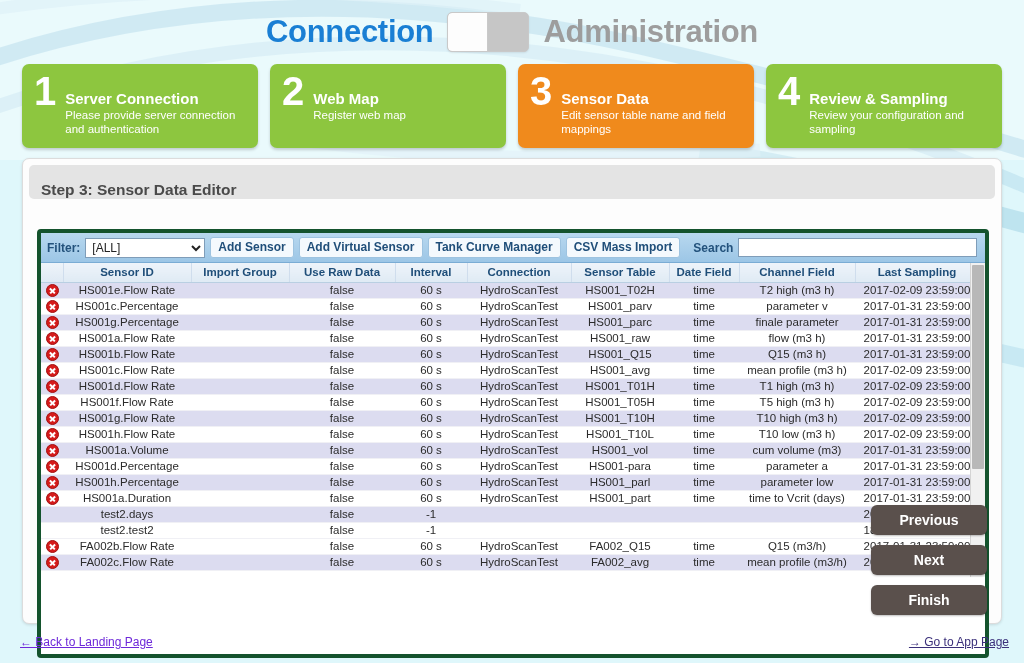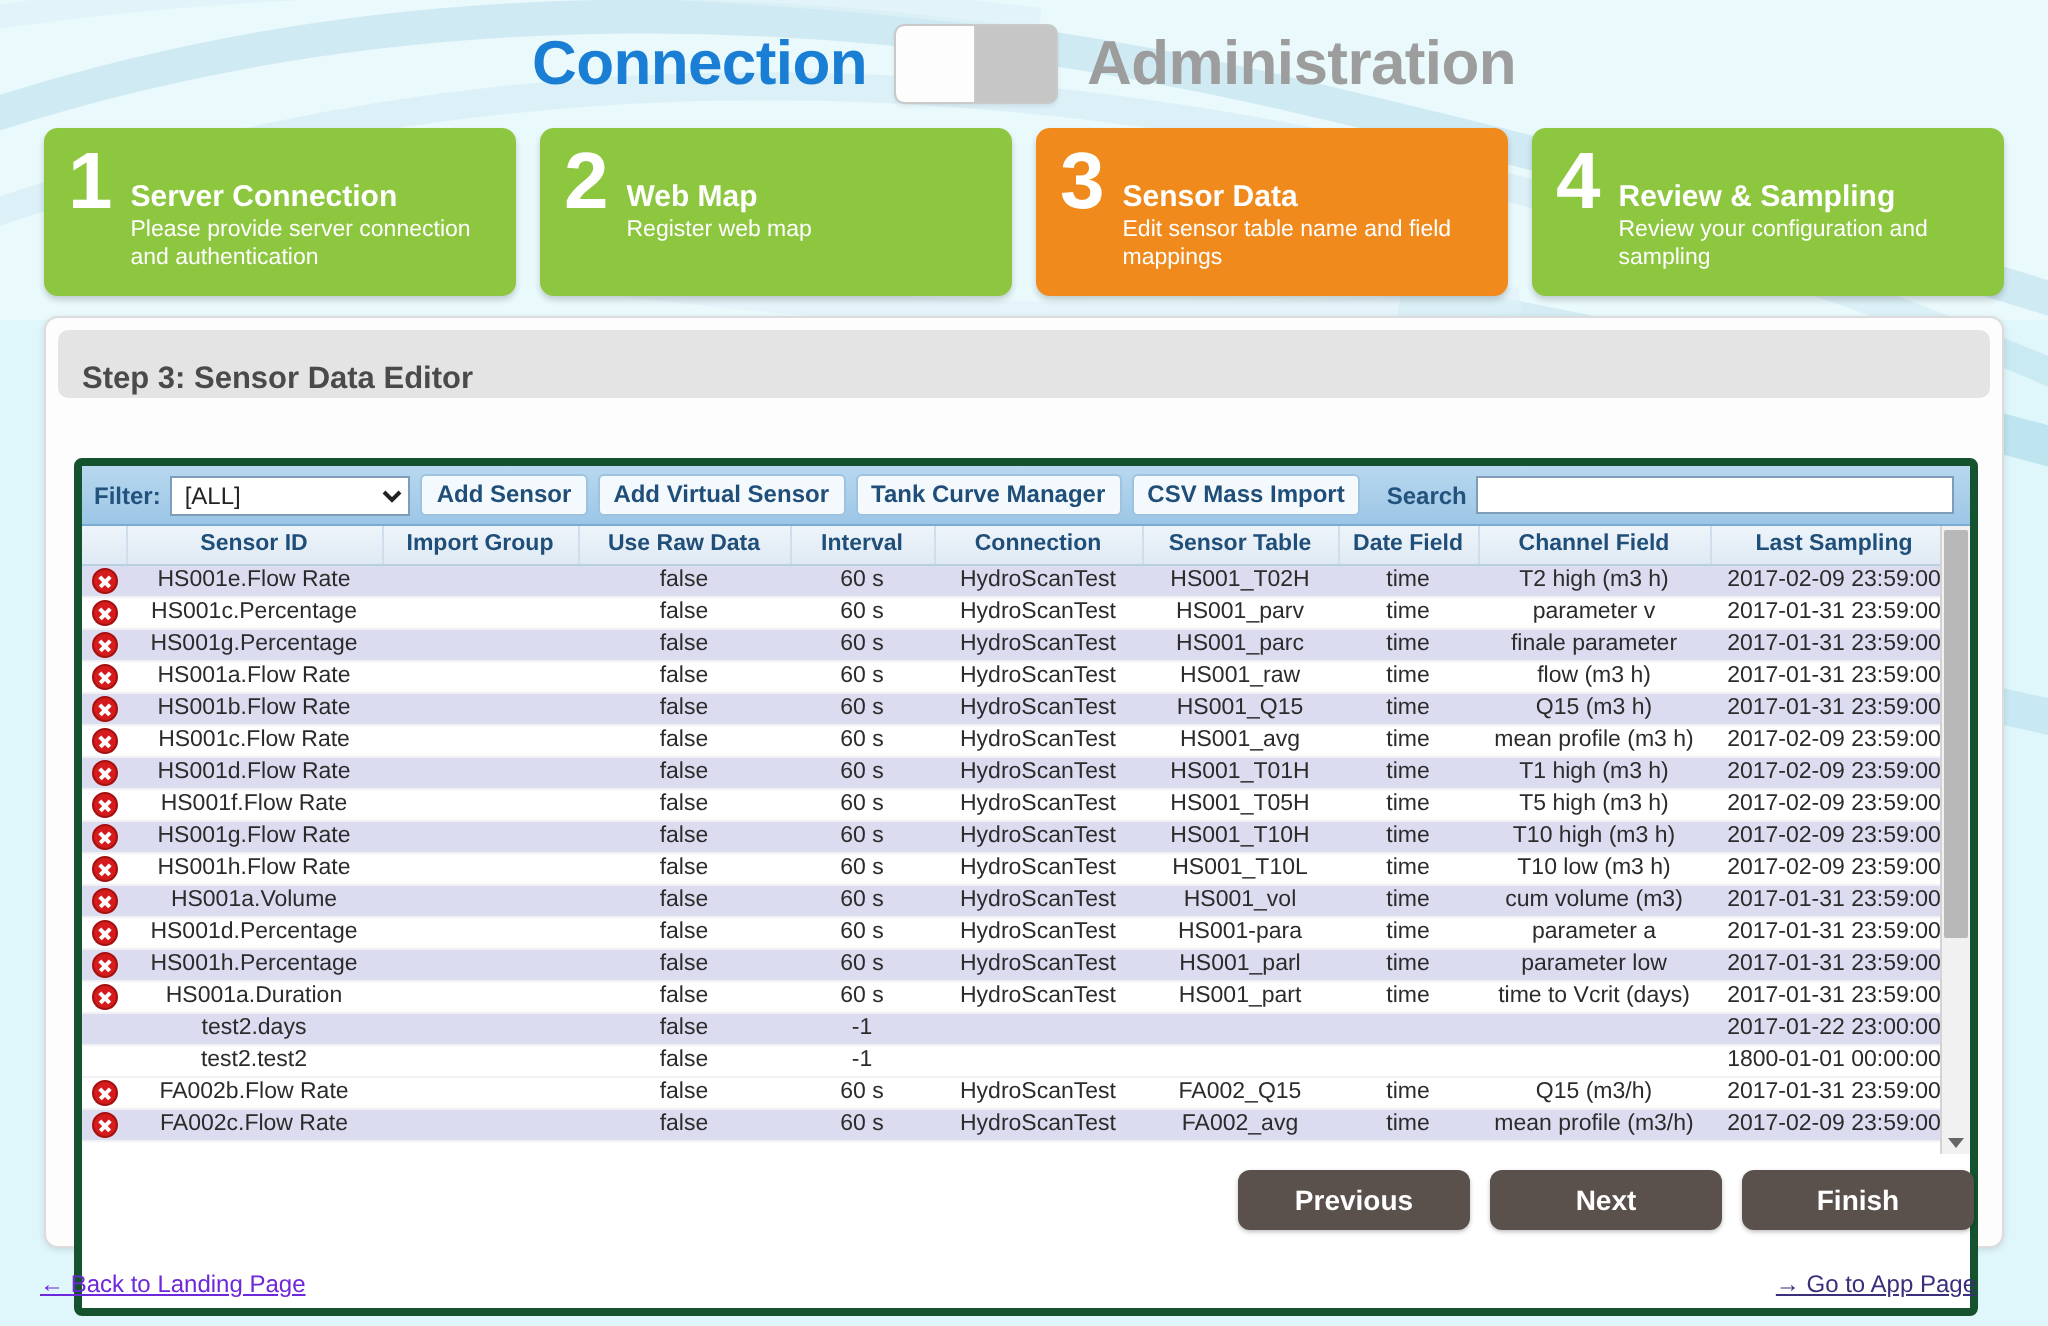--- a/index.html
+++ b/index.html
@@ -161,37 +161,37 @@
   }
   .vs-arrow-dn {
     position: absolute; left: 3px; bottom: 3px;
     width: 0; height: 0; border-left: 4px solid transparent;
     border-right: 4px solid transparent; border-top: 5px solid #666;
   }
 
   
   .panel-foot {
     position: absolute; bottom: 8px; right: 14px;
-    display: flex; gap: 10px;
+    display: flex; gap: 10px; flex-direction: column;
   }
   .nav-btn {
     width: 116px; height: 30px; border-radius: 6px;
     background: #5a504c; color: #fff; border: none;
     font-size: 14px; font-weight: bold; cursor: pointer;
     font-family: "Liberation Sans", sans-serif;
     box-shadow: 0 1px 2px rgba(0,0,0,.25);
   }
 
   
   .foot-left {
     position: absolute; left: 20px; top: 635px; z-index: 3;
     font-size: 12px; color: #6d28d9; text-decoration: underline; cursor: pointer;
   }
   .foot-right {
-    position: absolute; right: 36px; top: 635px; z-index: 3;
+    position: absolute; right: 15px; top: 635px; z-index: 3;
     font-size: 12px; color: #3a2f7a; text-decoration: underline; cursor: pointer;
   }
 </style>
 </head>
 <body>
 
 <svg id="bg-deco" viewBox="0 0 1024 663" preserveAspectRatio="none">
   <rect x="0" y="0" width="1024" height="663" fill="#dff7fb"></rect>
   <path d="M -40 70 Q 260 -40 640 46 Q 900 106 1120 180" stroke="#a9d7e8" stroke-width="17" fill="none" opacity="0.75"></path>
   <path d="M -40 120 Q 300 -10 700 80 Q 930 135 1120 230" stroke="#bfe2ef" stroke-width="14" fill="none" opacity="0.7"></path>

